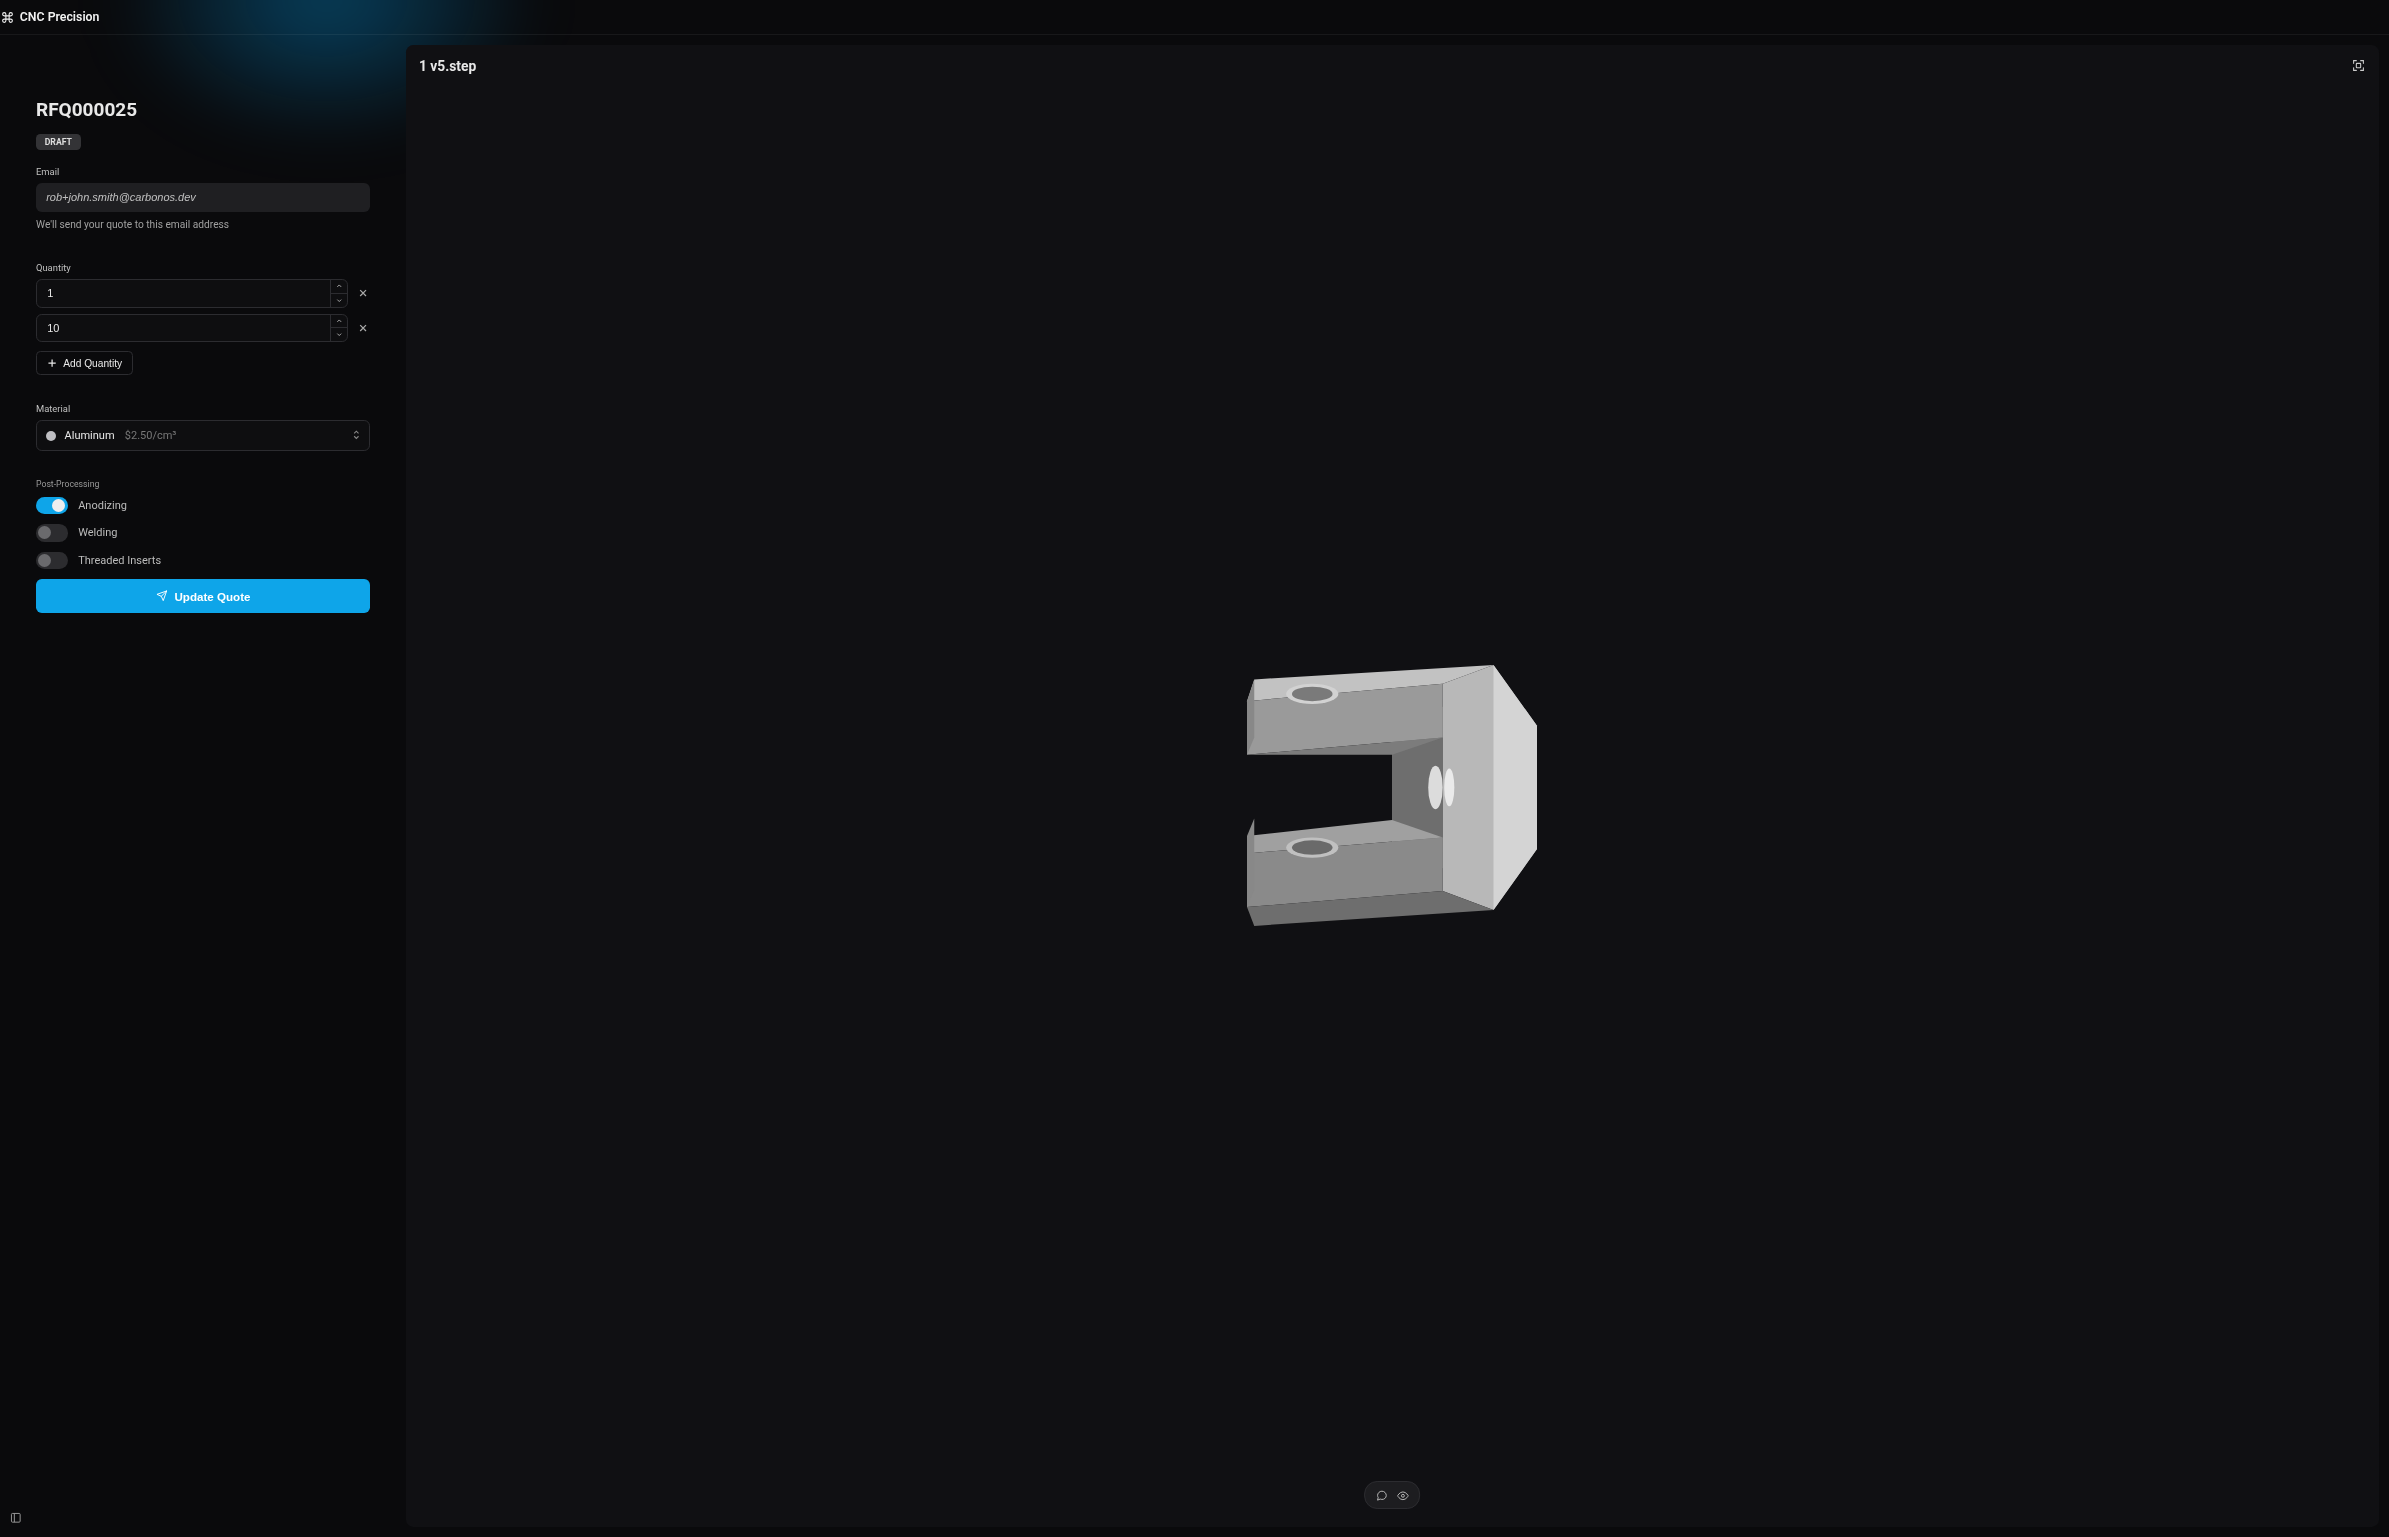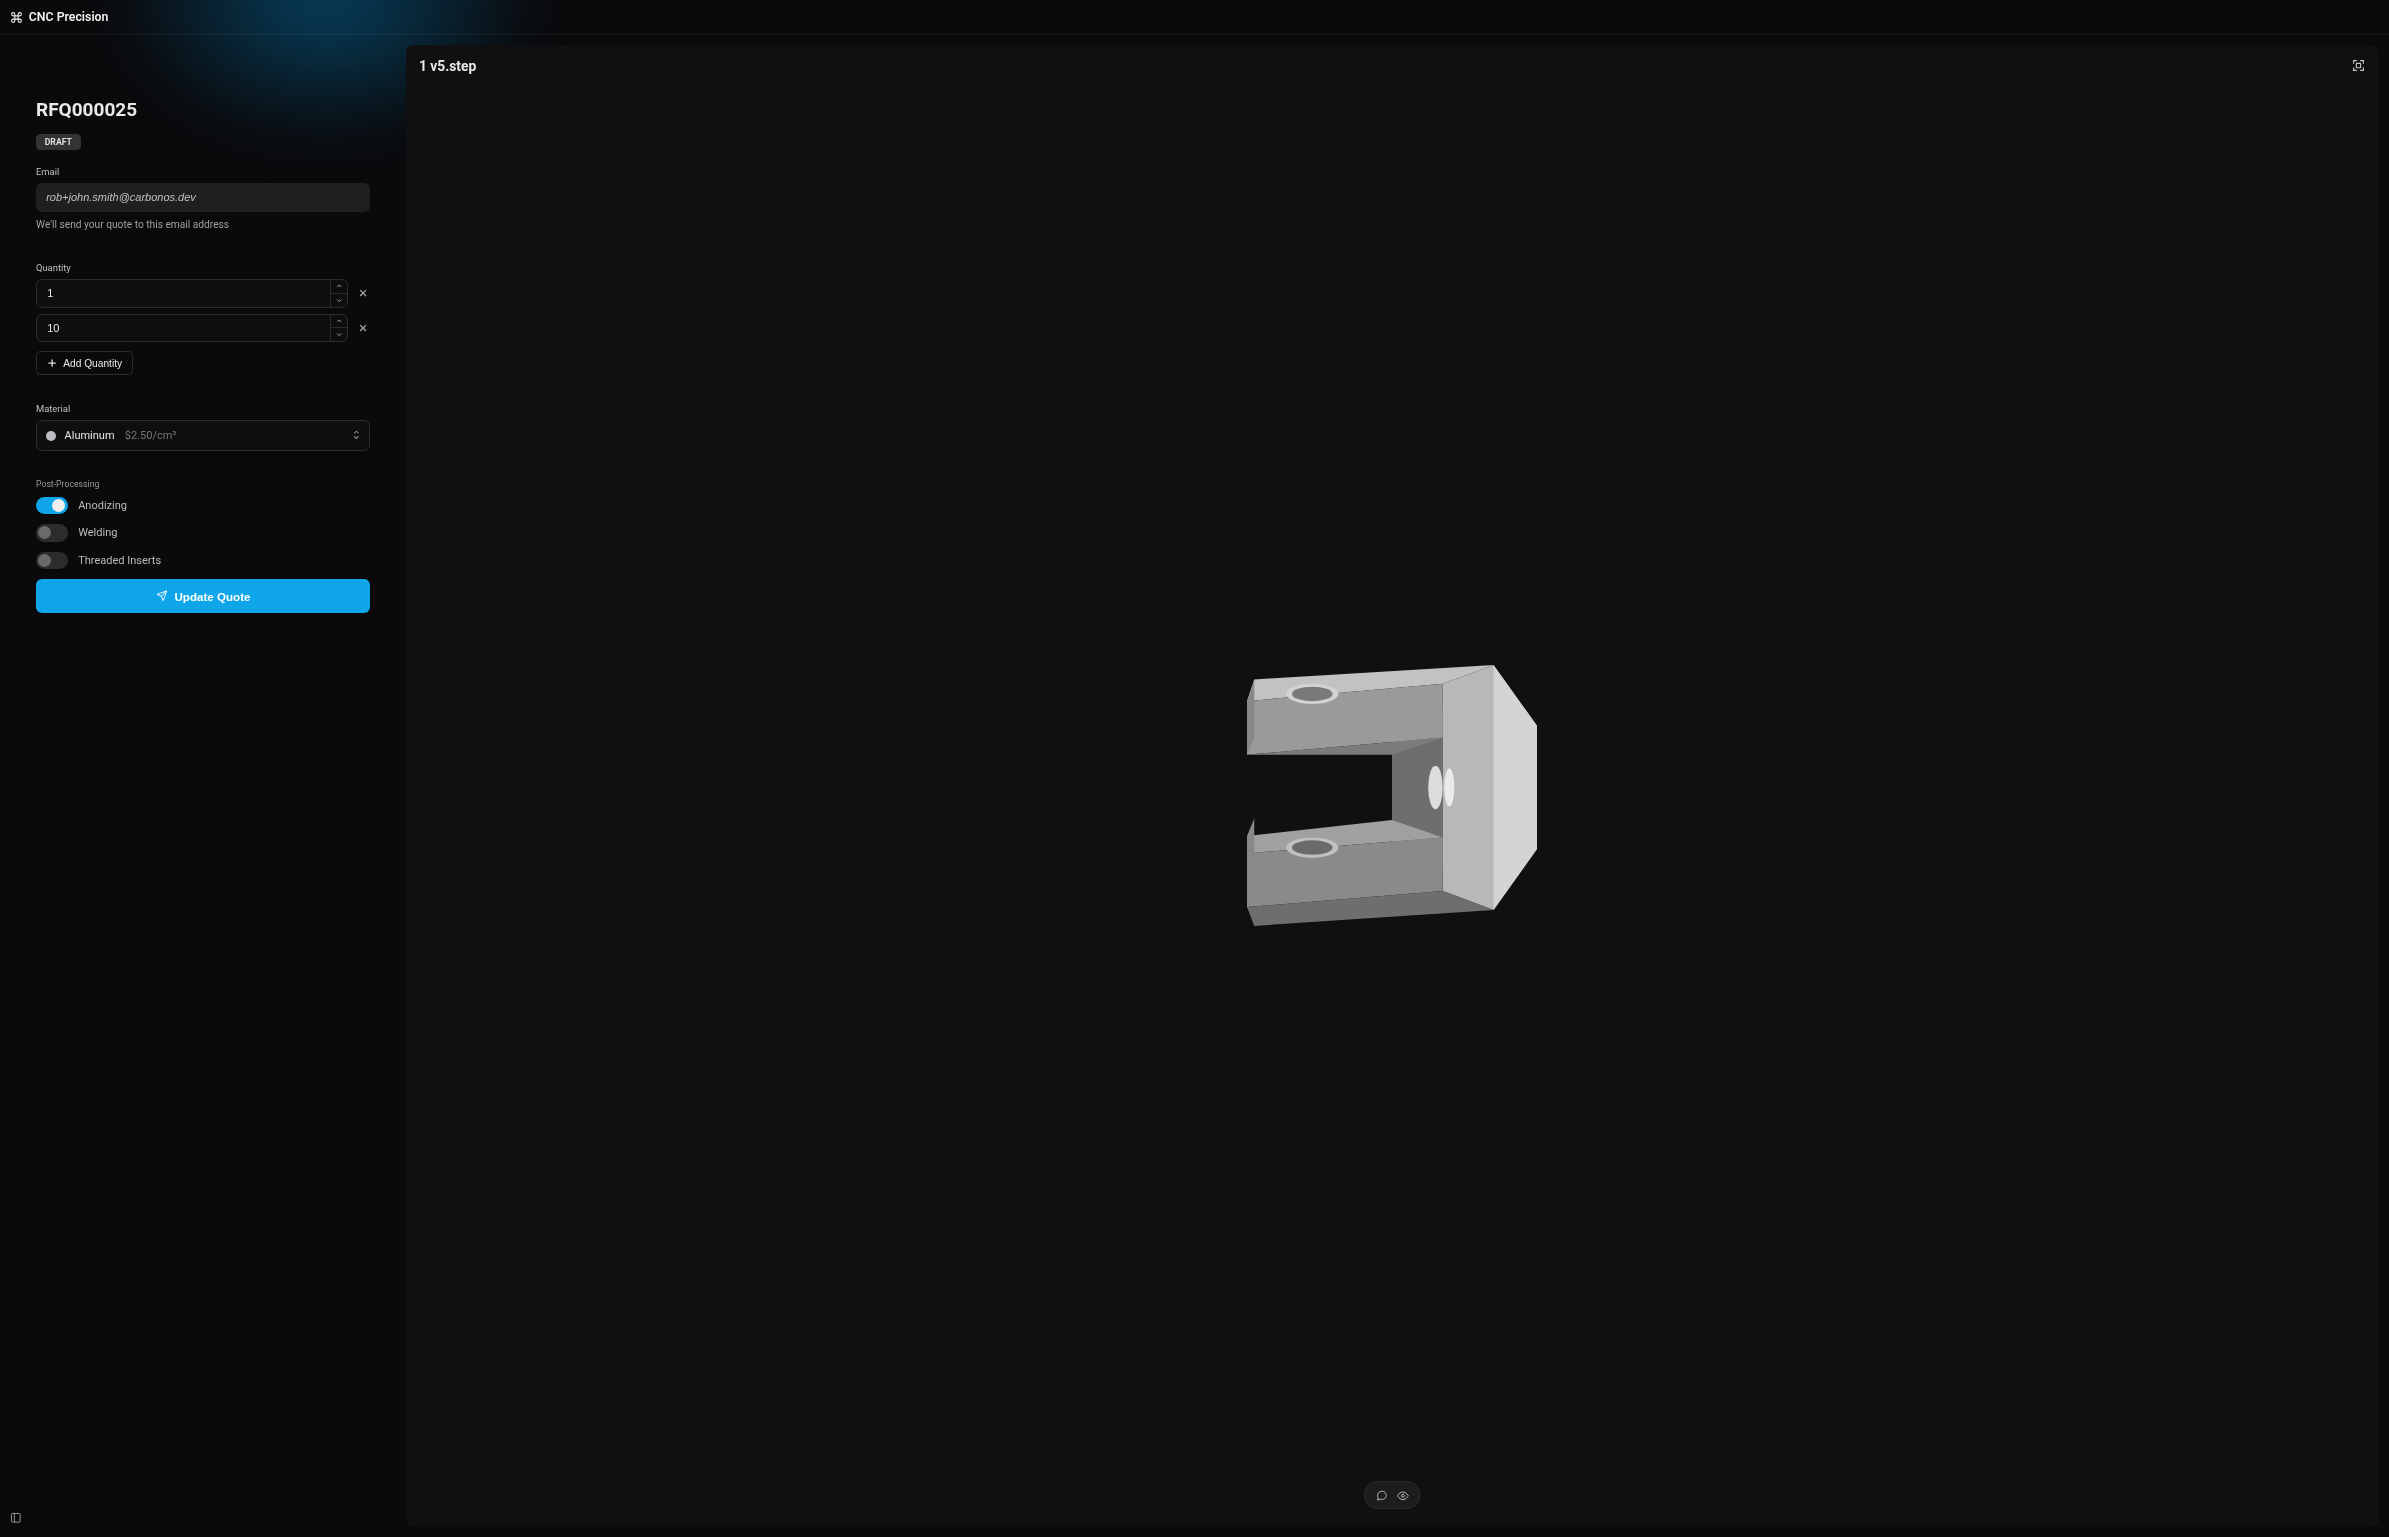--- a/index.html
+++ b/index.html
@@ -23,21 +23,21 @@
       height: 290px;
       background: radial-gradient(ellipse at center, rgba(0,170,255,0.35) 0%, rgba(0,170,255,0) 70%);
       filter: blur(29px);
       pointer-events: none;
       z-index: 0;
     }
     .header {
       display: flex;
       align-items: center;
       height: 35px;
-      padding: 0 10px;
+      padding: 0 1px;
       border-bottom: 0.7px solid rgba(255,255,255,0.06);
       position: relative;
       z-index: 1;
     }
     .header-logo {
       font-size: 12.3px;
       font-weight: 600;
       display: flex;
       align-items: center;
       gap: 5.8px;

